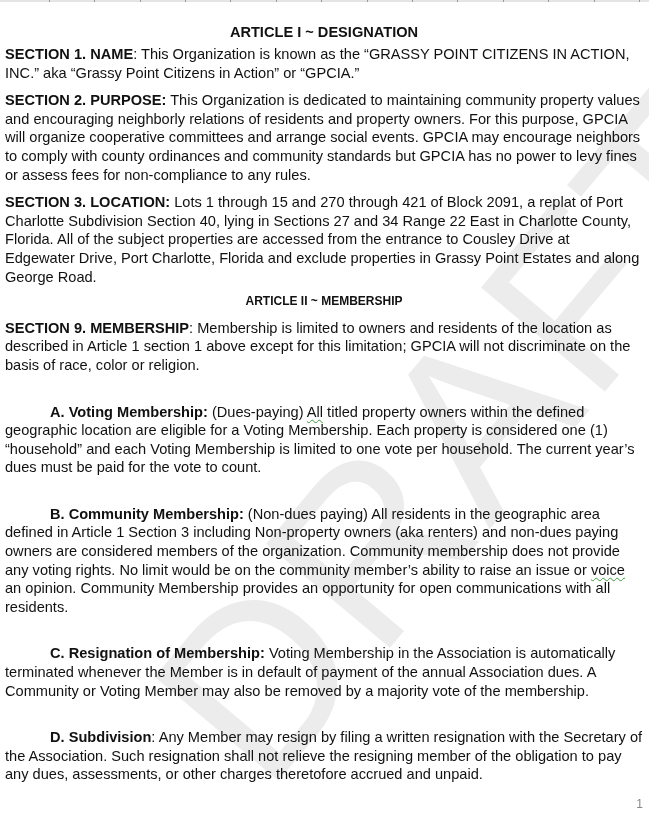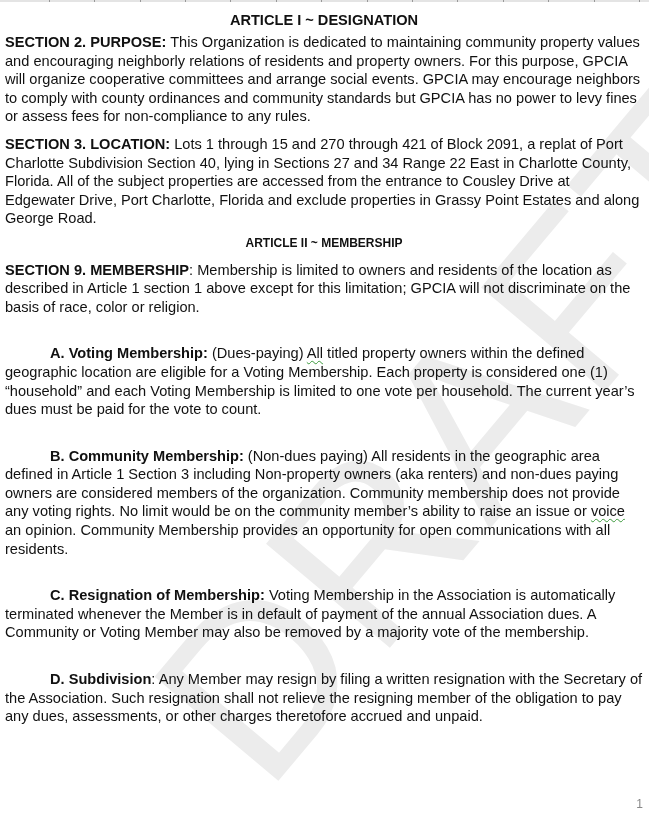--- a/index.html
+++ b/index.html
@@ -19,21 +19,21 @@
     pointer-events: none; z-index: 0; letter-spacing: 4px; white-space: nowrap;
   }
   .watermark span { color: #ececec; }
   .page {
     position: relative; z-index: 1; padding: 0 6px 0 5px;
     font-size: 14.6px; line-height: 18.6px;
   }
   .article-title {
     text-align: center; font-weight: bold; margin: 0;
   }
-  #art1 { padding-top: 11px; height: 22px; }
+  #art1 { padding-top: 11px; height: 22px; margin-top: 12px; }
   #art2 { margin-top: 6px; margin-bottom: 8px; }
   p { margin: 0 0 9px 0; }
   .indent { text-indent: 45px; margin-top: 28px; }
   b { font-weight: bold; }
   .squiggle { text-decoration: underline wavy #3c9a3c; text-decoration-thickness: 1px; text-underline-offset: 2px; }
   .page-number {
     position: absolute; right: 6px; top: 797px; font-size: 12px; color: #888888;
     font-family: "Liberation Sans", sans-serif;
   }
 </style>
@@ -55,20 +55,21 @@
   <span class="tick" style="left:548px"></span>
   <span class="tick" style="left:594px"></span>
   <span class="tick" style="left:639px"></span>
 </div>
 
 <div class="watermark"><span>DRAFT</span></div>
 
 <div class="page">
   <h1 class="article-title" id="art1" style="font-size:14.6px;">ARTICLE I ~ DESIGNATION</h1>
 
+  <p><b>SECTION 1. NAME</b><span>:</span><span>  This Organization is known as the “GRASSY POINT CITIZENS IN ACTION, INC.” aka “Grassy Point Citizens in Action” or “GPCIA.”</span></p>
 
   <p><b>SECTION 2. PURPOSE:</b><span>  This Organization is dedicated to maintaining community property values and encouraging neighborly relations of residents and property owners. For this purpose, GPCIA will organize cooperative committees and arrange social events. GPCIA may encourage neighbors to comply with county ordinances and community standards but GPCIA has no power to levy fines or assess fees for non-compliance to any rules.</span></p>
 
   <p style="margin-bottom:0;"><b>SECTION 3. LOCATION:</b><span>  Lots 1 through 15 and 270 through 421 of Block 2091, a replat of Port Charlotte Subdivision Section 40, lying in Sections 27 and 34 Range 22 East in Charlotte County, Florida.  All of the subject properties are accessed from the entrance to Cousley Drive at Edgewater Drive, Port Charlotte, Florida and exclude properties in Grassy Point Estates and along George Road.</span></p>
 
   <h2 class="article-title" id="art2" style="font-size:12px;">ARTICLE II ~ MEMBERSHIP</h2>
 
   <p><b>SECTION 9. MEMBERSHIP</b><span>:</span><span>  Membership is limited to owners and residents of the location as described in Article 1 section 1 above except for this limitation; GPCIA will not discriminate on the basis of race, color or religion.</span></p>
 
 

